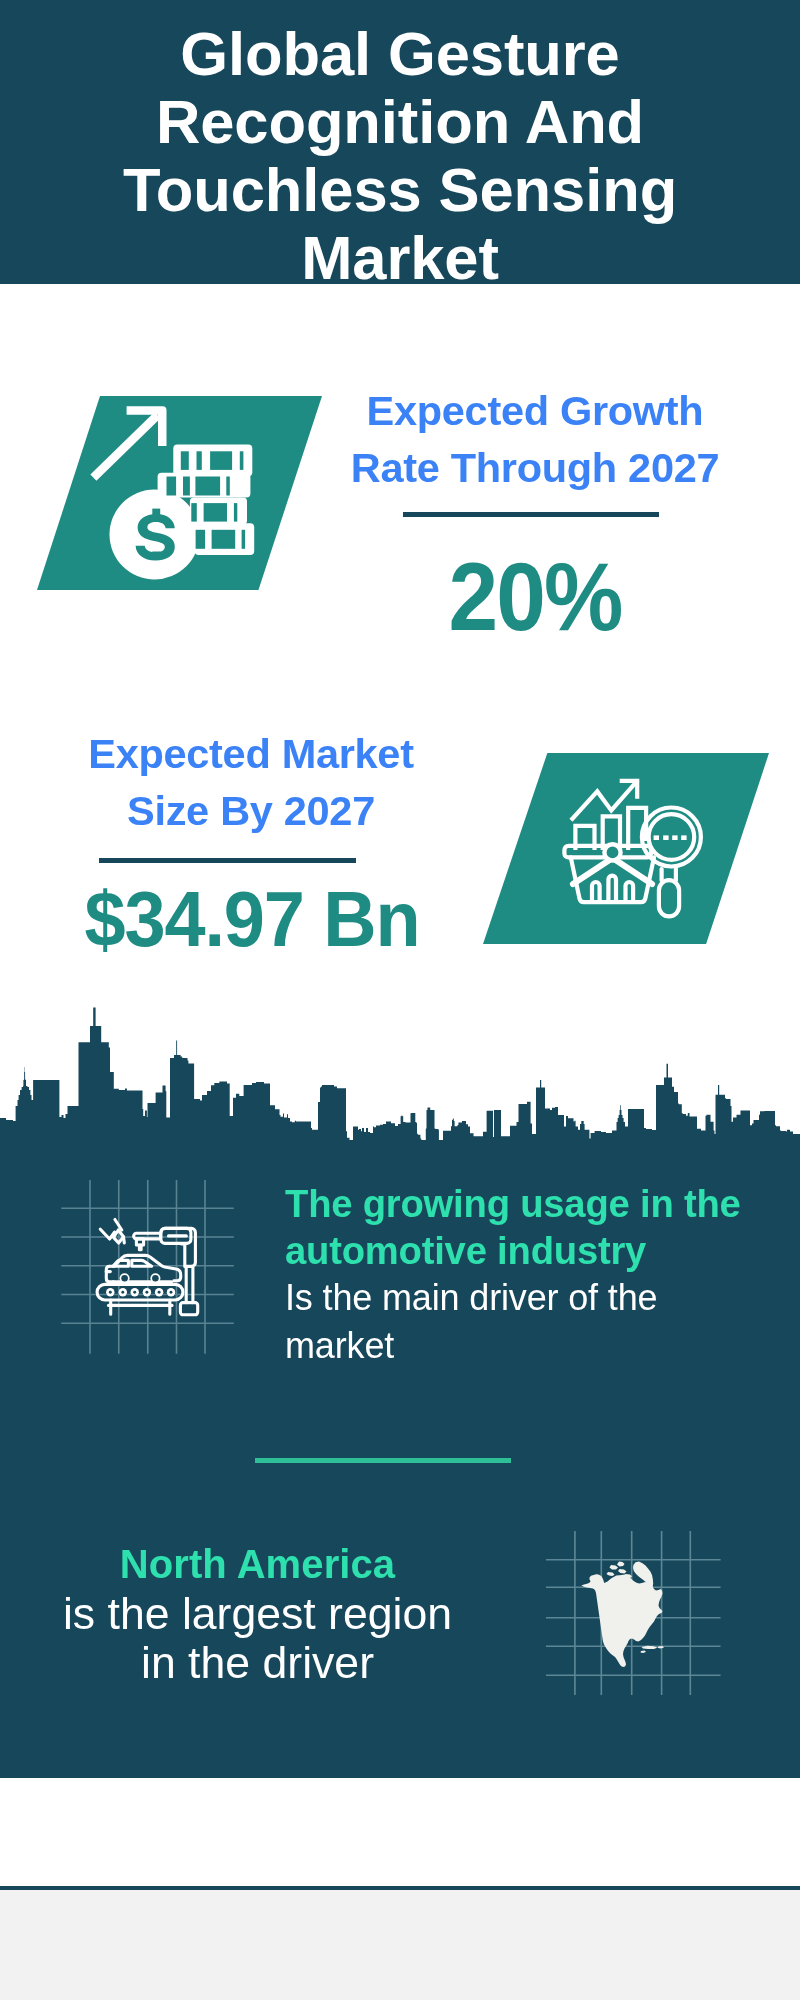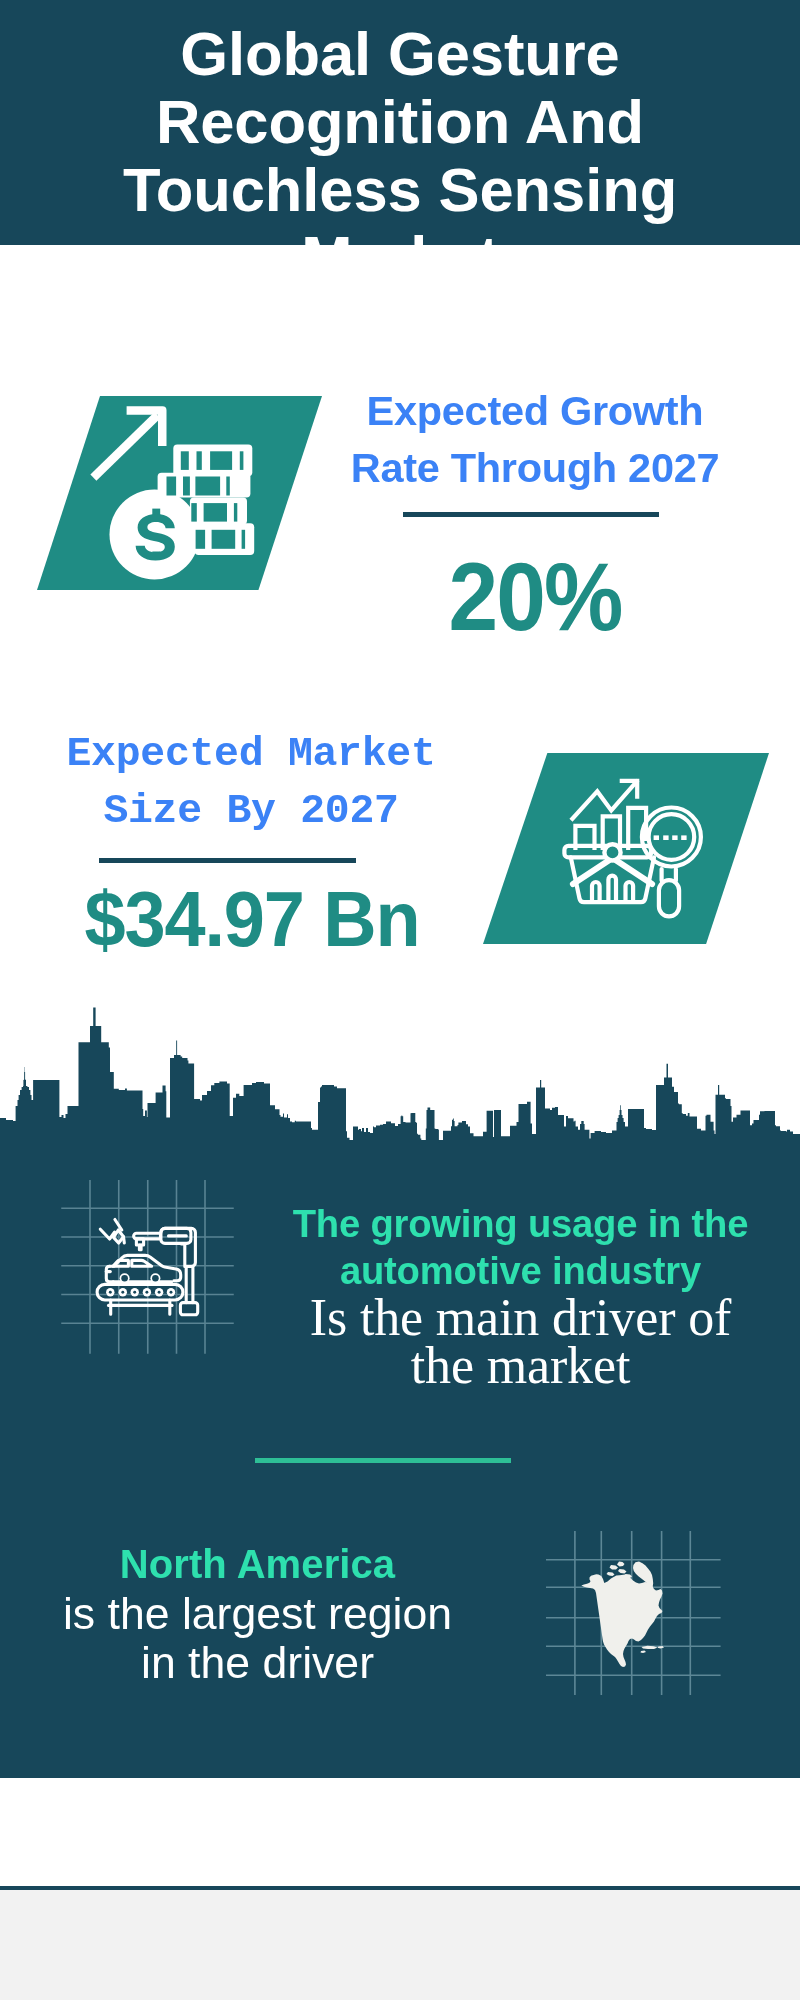--- a/index.html
+++ b/index.html
@@ -1,20 +1,20 @@
 <!DOCTYPE html>
 <html><head>
 <meta charset="utf-8">
 <style>
   html,body{margin:0;padding:0;background:#fff;}
   body{width:800px;height:2000px;font-family:"Liberation Sans",sans-serif;overflow:hidden;-webkit-font-smoothing:antialiased;}
   .page{position:relative;width:800px;height:2000px;background:#fff;overflow:hidden;}
 
   
-  .header{position:absolute;left:0;top:0;width:800px;height:245px;background:#17475a;}
+  .header{position:absolute;left:0;top:0;width:800px;height:284px;background:#17475a;}
   .header-title{position:absolute;left:116px;top:20px;width:568px;text-align:center;
     color:#ffffff;font-size:61.5px;line-height:68px;font-weight:bold;letter-spacing:-0.1px;}
 
   
   .paral{position:absolute;background:#1f8c84;}
   .icon-money{position:absolute;left:90px;top:400px;}
   .icon-market{position:absolute;left:560px;top:760px;}
   .icon-auto{position:absolute;left:40px;top:1180px;}
   .icon-na{position:absolute;left:545px;top:1495px;}
   .paral.a{left:37px;top:396px;width:285px;height:194px;
@@ -25,35 +25,35 @@
   .stat-label{position:absolute;color:#3b82f6;font-size:41.5px;line-height:57px;font-weight:bold;
     letter-spacing:-0.3px;text-align:center;width:400px;}
   .stat-rule{position:absolute;height:5px;background:#17475a;}
   .stat-value{color:#1f8c84;font-weight:bold;position:absolute;text-align:center;width:400px;}
 
   #lbl1{left:335px;top:382px;}
   #rule1{left:403px;top:512px;width:256px;}
   #val1{left:335px;top:548px;font-size:97px;line-height:97px;letter-spacing:-2px;
     transform:scaleX(0.92);transform-origin:center top;}
 
-  #lbl2{left:51px;top:725px;font-family:Liberation Mono, monospace;}
+  #lbl2{left:51px;top:725px;}
   #rule2{left:99px;top:858px;width:257px;}
   #val2{left:52px;top:881px;font-size:77px;line-height:77px;letter-spacing:-1.2px;
     transform:scaleX(0.96);transform-origin:center top;}
 
   
   .dark{position:absolute;left:0;top:1140px;width:800px;height:638px;background:#17475a;}
   .skyline{position:absolute;left:0;top:1000px;width:800px;height:151px;}
 
-  .auto-text{position:absolute;left:285px;top:1180px;width:471px;text-align:center;margin-top:20px;}
+  .auto-text{position:absolute;left:285px;top:1180px;width:471px;}
   .na-text{position:absolute;left:60px;top:1540px;width:395px;text-align:center;}
   .hl{color:#2ee0ae;font-weight:bold;display:block;}
   .sub{color:#ffffff;display:block;}
   .auto-text .hl{font-size:38.2px;line-height:47.2px;letter-spacing:-0.2px;}
-  .auto-text .sub{font-size:52px;line-height:47.2px;letter-spacing:-0.15px;font-family:Liberation Serif, serif;}
+  .auto-text .sub{font-size:36px;line-height:47.2px;letter-spacing:-0.15px;}
   .na-text  .hl{font-size:40px;line-height:49px;letter-spacing:0.1px;}
   .na-text  .sub{font-size:44.6px;line-height:49px;letter-spacing:0px;}
 
   .mid-rule{position:absolute;left:255px;top:1458px;width:256px;height:5px;background:#2ebf96;}
 
   
   .footer{position:absolute;left:0;top:1778px;width:800px;height:108px;background:#ffffff;}
 
   .disc-rule{position:absolute;left:0;top:1886px;width:800px;height:4px;background:#17475a;}
   .disclaimer{position:absolute;left:0;top:1890px;width:800px;height:110px;background:#f2f2f2;}

